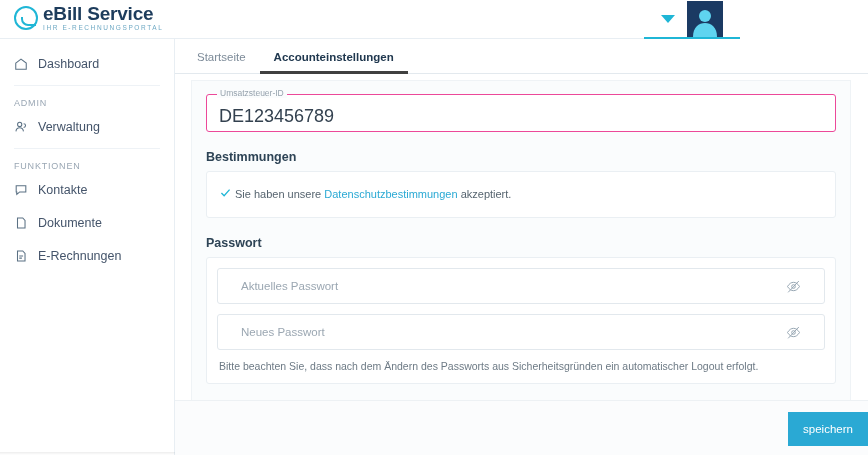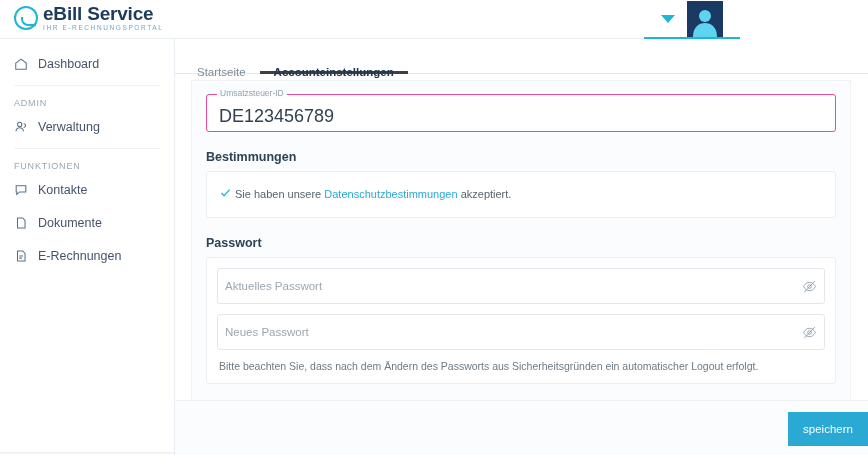--- a/index.html
+++ b/index.html
@@ -138,21 +138,21 @@
     left: 0; top: 0;
     width: 693px; height: 35px;
     border-bottom: 1px solid #e3e9ee;
     display: flex;
     align-items: center;
     padding-left: 8px;
   }
   .tab {
     font-size: 11.5px;
     color: #7d8b99;
-    padding: 16px 14px;
+    padding: 1px 14px;
     height: 35px;
     line-height: 35px;
     cursor: pointer;
   }
   .tab.active {
     color: #20384f;
     font-weight: bold;
     border-bottom: 3px solid #404040;
   }
 
@@ -223,21 +223,21 @@
     border: 1px solid #eaeff3;
     border-radius: 3px;
     padding: 10px 10px 9px 10px;
   }
   .pw-input {
     height: 36px;
     border: 1px solid #e2e8ed;
     border-radius: 3px;
     display: flex;
     align-items: center;
-    padding: 0 7px;
+    padding: 0 23px;
     margin-bottom: 10px;
     background: #fff;
   }
   .pw-input .ph {
     flex: 1 1 auto;
     font-size: 11.5px;
     color: #9ba7b2;
   }
   .eye { color: #8fa0ad; display: flex; align-items: center; cursor: pointer; }
   .pw-note {

